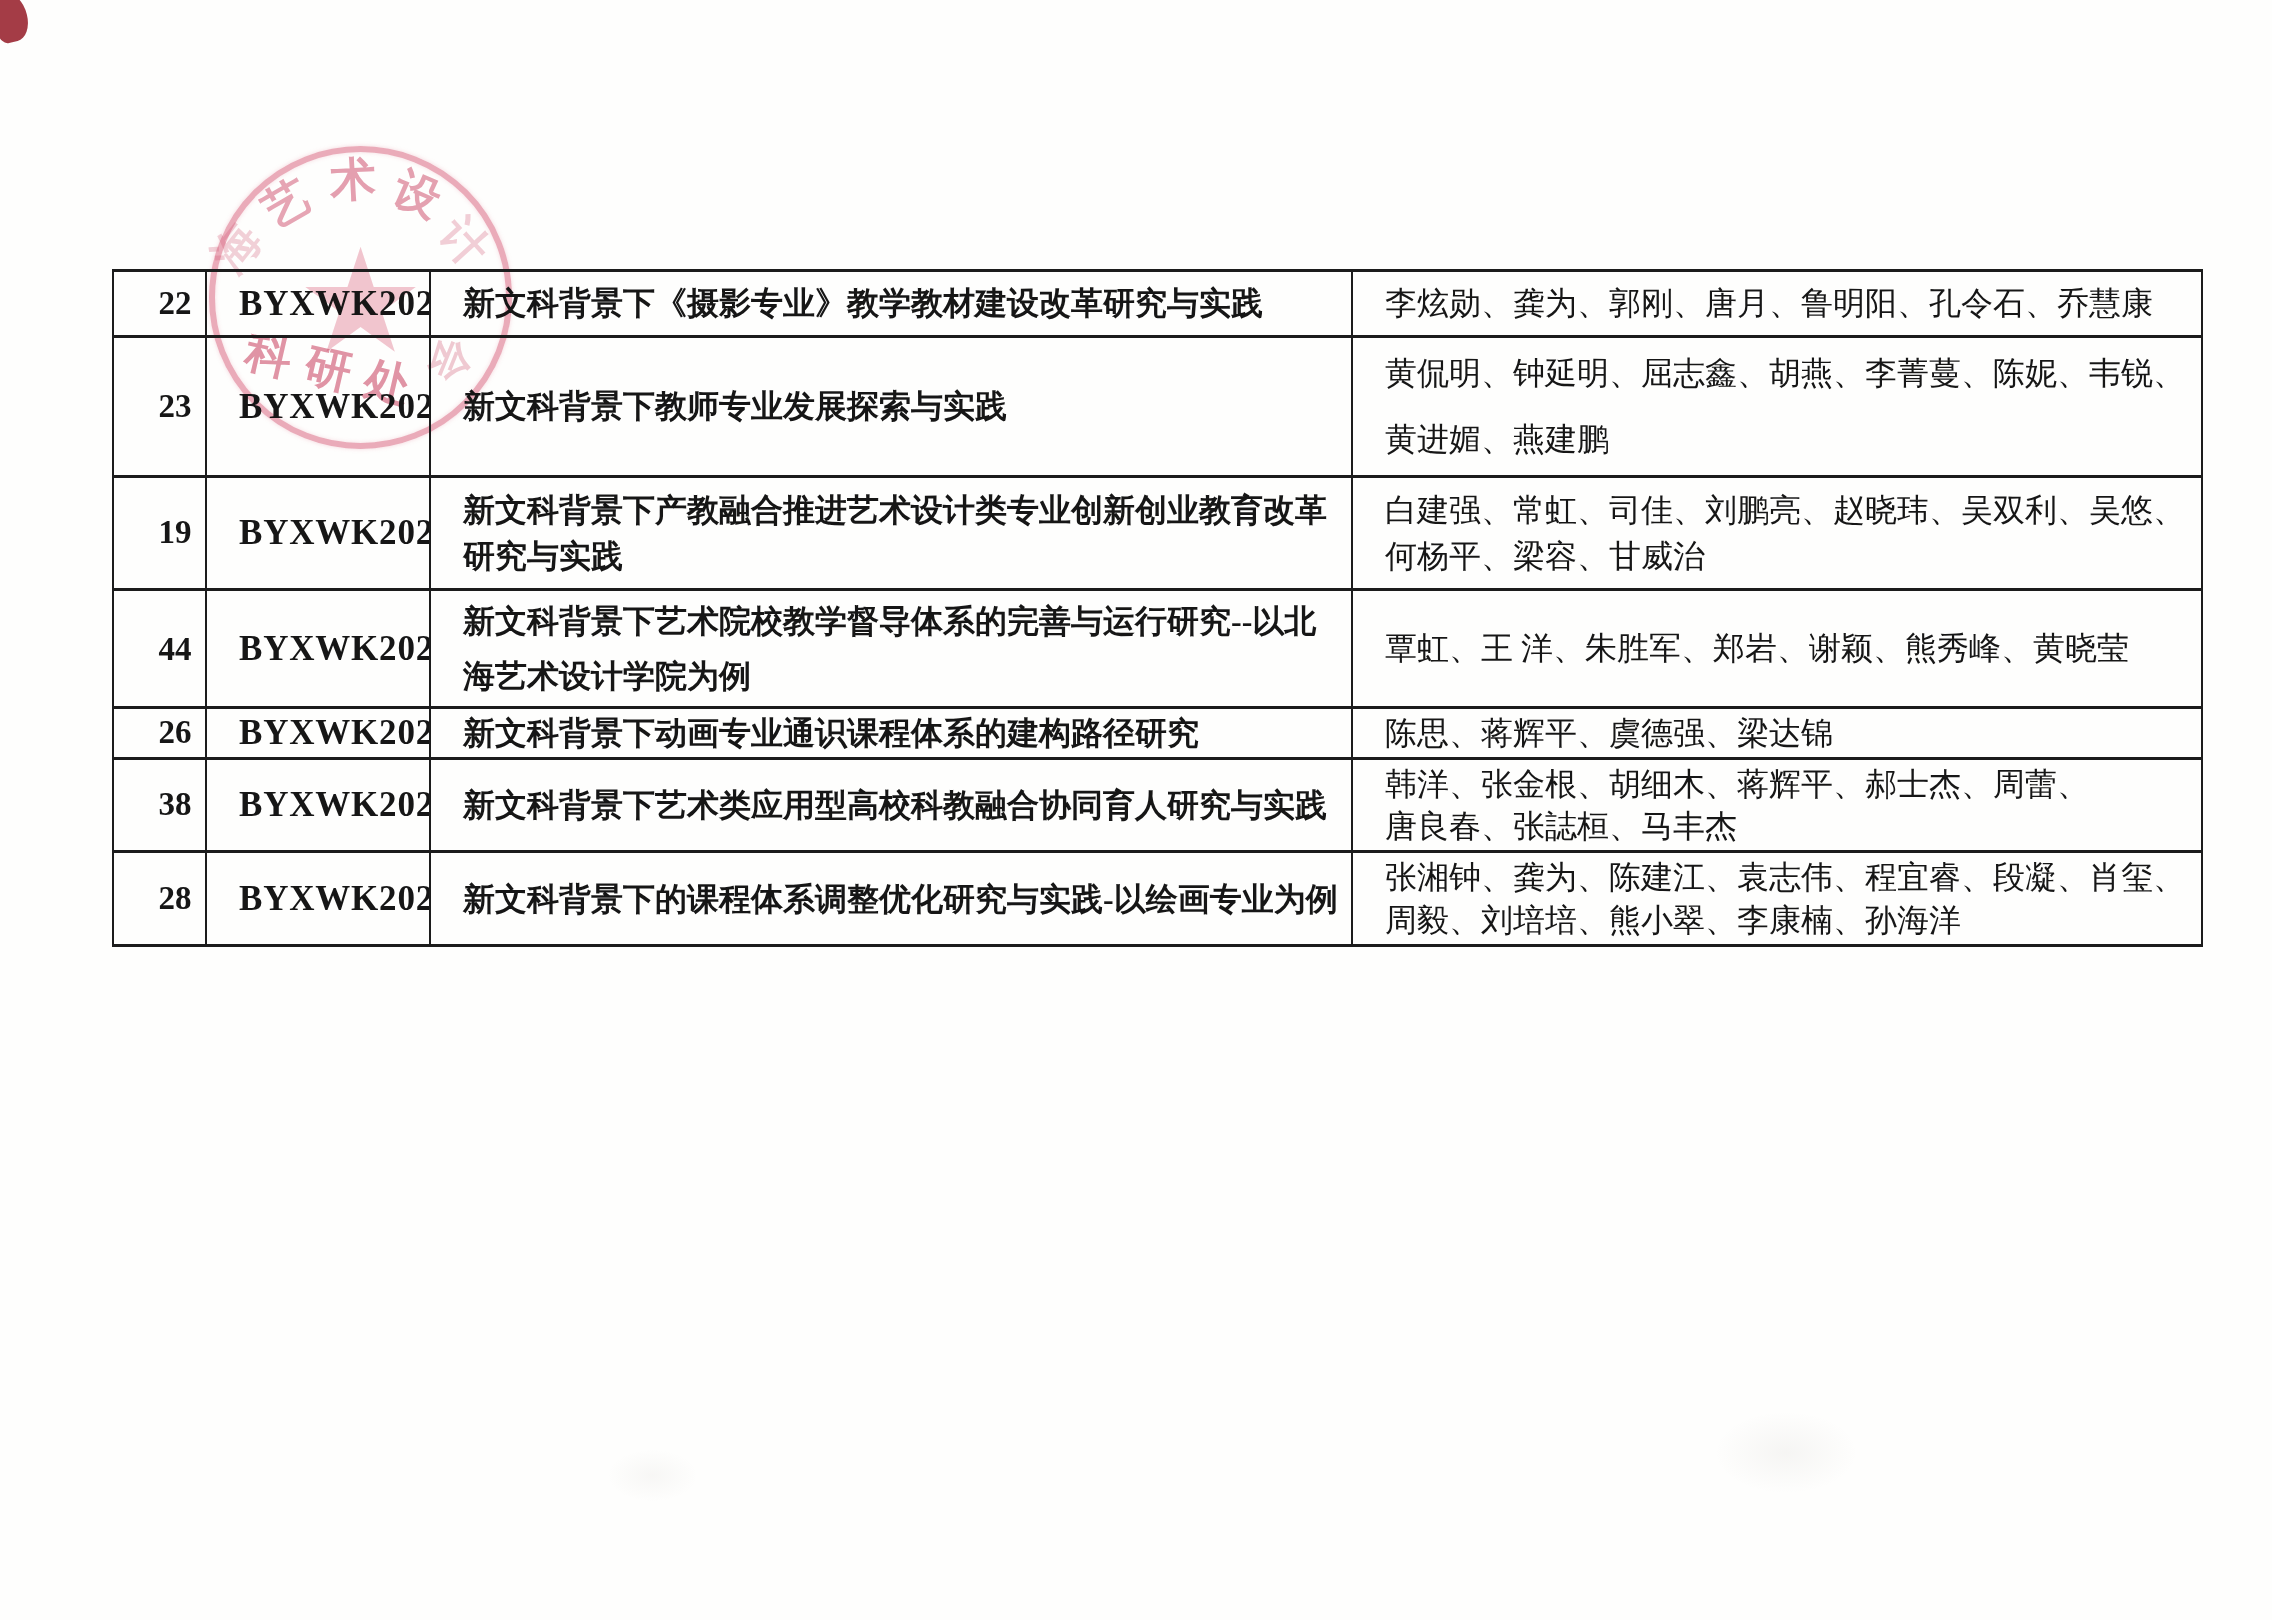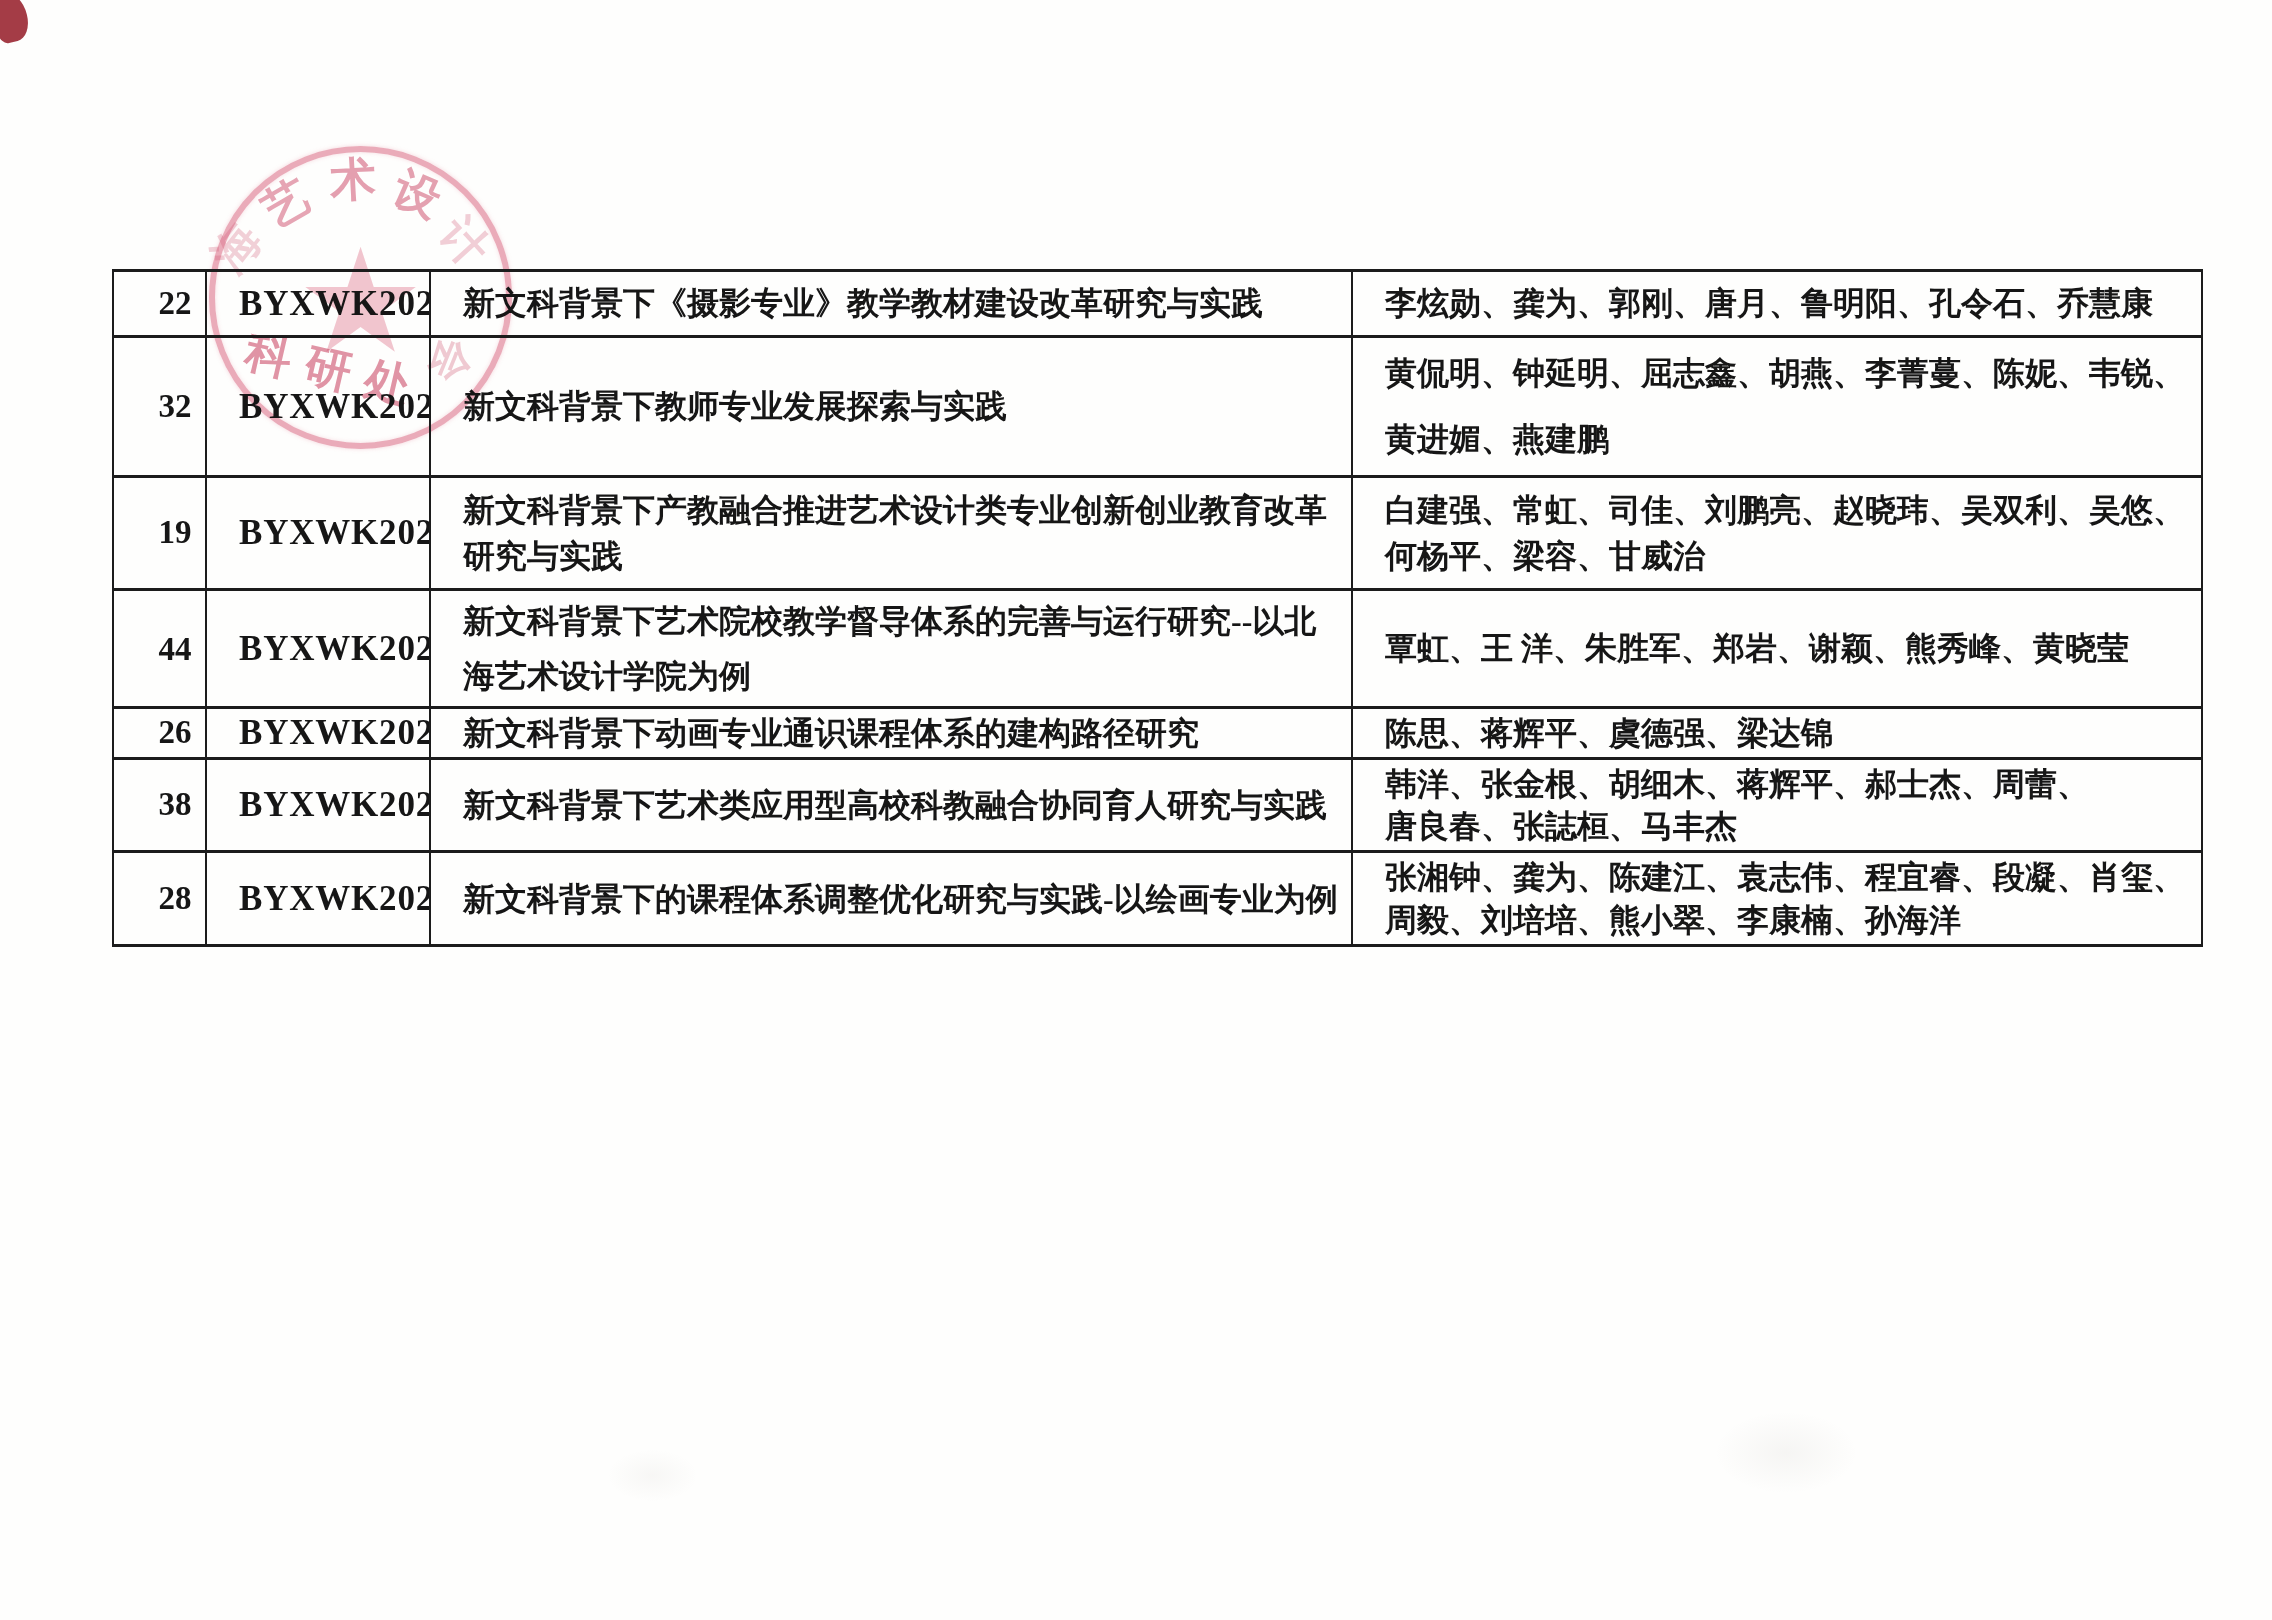--- a/index.html
+++ b/index.html
@@ -16,21 +16,21 @@
   .proj-table td{
     border:2.3px solid #1c1c1c;
     border-top-width:3.8px;border-bottom-width:3.8px;
     vertical-align:middle;overflow:hidden;
     background:transparent;
     padding-left:32px;
   }
   .c-idx{text-align:center;font-size:33px;font-weight:600;}
   .c-code{text-align:center;font-size:35px;font-weight:600;letter-spacing:0.8px;white-space:nowrap;}
   .c-title{font-size:32px;font-weight:600;padding:3px 7.6px 3px 10.6px;margin-top:41px;}
-  .c-members{font-size:32px;font-weight:700;padding:3px 3px 3px 9px;}
+  .c-members{font-size:32px;font-weight:400;padding:3px 3px 3px 9px;}
   .nm{display:inline-block;white-space:nowrap;}
   
   .stamp{
     position:absolute;left:209px;top:146px;width:303px;height:303px;
     mix-blend-mode:multiply;pointer-events:none;
     font-family:"Liberation Serif","DejaVu Serif",serif;
   }
   .stamp-ring{
     position:absolute;left:0;top:0;right:0;bottom:0;
     border:6.8px solid rgba(217,95,125,.52);border-radius:50%;
@@ -101,21 +101,21 @@
         <col style="width:850px">
     </colgroup>
     <tbody id="table-body">
         <tr style="height: 66px; line-height: 1.3;">
       <td class="c-idx">22</td>
       <td class="c-code">BYXWK202222</td>
       <td class="c-title">新文科背景下《摄影专业》教学教材建设改革研究与实践</td>
       <td class="c-members"><span class="nm">李炫勋、</span><span class="nm">龚为、</span><span class="nm">郭刚、</span><span class="nm">唐月、</span><span class="nm">鲁明阳、</span><span class="nm">孔令石、</span><span class="nm">乔慧康</span></td>
     </tr>
         <tr style="height: 134px; line-height: 2.05;">
-      <td class="c-idx">32</td>
+      <td class="c-idx">23</td>
       <td class="c-code">BYXWK202223</td>
       <td class="c-title">新文科背景下教师专业发展探索与实践</td>
       <td class="c-members"><span class="nm">黄侃明、</span><span class="nm">钟延明、</span><span class="nm">屈志鑫、</span><span class="nm">胡燕、</span><span class="nm">李菁蔓、</span><span class="nm">陈妮、</span><span class="nm">韦锐、</span><span class="nm">黄进媚、</span><span class="nm">燕建鹏</span></td>
     </tr>
         <tr style="height: 113px; line-height: 1.45;">
       <td class="c-idx">19</td>
       <td class="c-code">BYXWK202224</td>
       <td class="c-title">新文科背景下产教融合推进艺术设计类专业创新创业教育改革研究与实践</td>
       <td class="c-members"><span class="nm">白建强、</span><span class="nm">常虹、</span><span class="nm">司佳、</span><span class="nm">刘鹏亮、</span><span class="nm">赵晓玮、</span><span class="nm">吴双利、</span><span class="nm">吴悠、</span><span class="nm">何杨平、</span><span class="nm">梁容、</span><span class="nm">甘威治</span></td>
     </tr>

